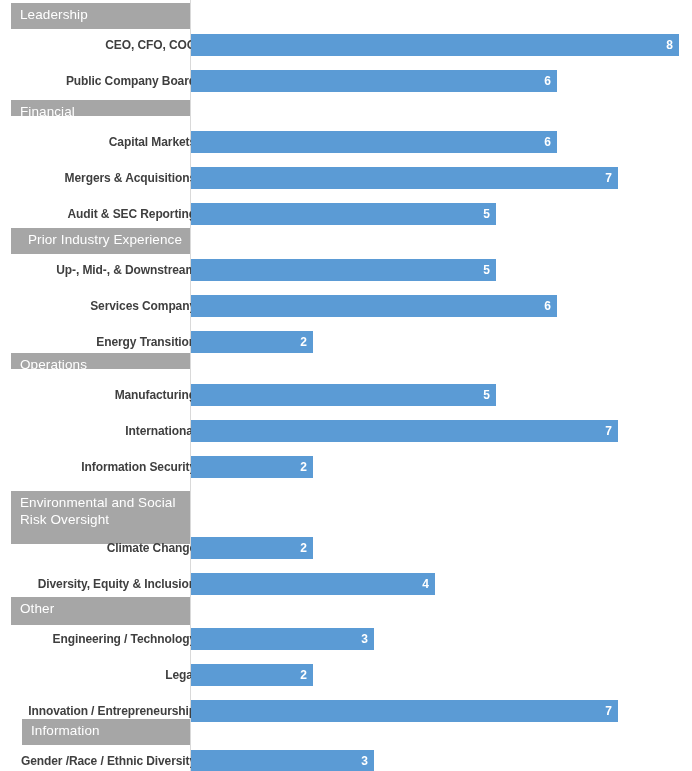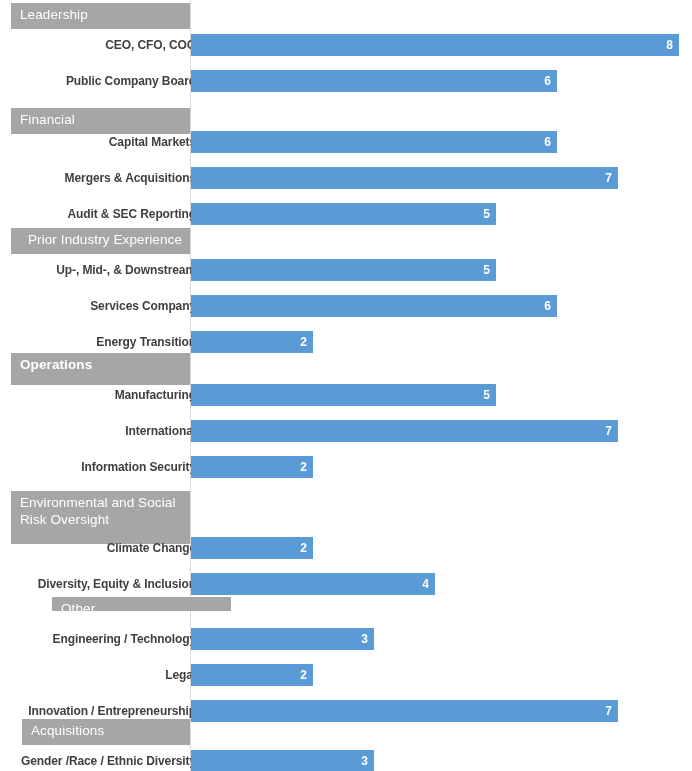--- a/index.html
+++ b/index.html
@@ -99,21 +99,21 @@
         <div class="bar" style="width: 488px;">
           <span class="bar-value">8</span>
         </div>
       </div>
       <div class="row" style="top: 70px;">
         <div class="row-label">Public Company Board</div>
         <div class="bar" style="width: 366px;">
           <span class="bar-value">6</span>
         </div>
       </div>
-      <div class="section-header" style="top: 108px; height: 26px;">Financial</div>
+      <div class="section-header" style="top: 100px; height: 16px; text-decoration: underline;">Financial</div>
       <div class="row" style="top: 131px;">
         <div class="row-label">Capital Markets</div>
         <div class="bar" style="width: 366px;">
           <span class="bar-value">6</span>
         </div>
       </div>
       <div class="row" style="top: 167px;">
         <div class="row-label">Mergers &amp; Acquisitions</div>
         <div class="bar" style="width: 427px;">
           <span class="bar-value">7</span>
@@ -137,21 +137,21 @@
         <div class="bar" style="width: 366px;">
           <span class="bar-value">6</span>
         </div>
       </div>
       <div class="row" style="top: 331px;">
         <div class="row-label">Energy Transition</div>
         <div class="bar" style="width: 122px;">
           <span class="bar-value">2</span>
         </div>
       </div>
-      <div class="section-header" style="top: 353px; height: 32px; font-weight: bold;">Operations</div>
+      <div class="section-header" style="top: 353px; height: 16px;">Operations</div>
       <div class="row" style="top: 384px;">
         <div class="row-label">Manufacturing</div>
         <div class="bar" style="width: 305px;">
           <span class="bar-value">5</span>
         </div>
       </div>
       <div class="row" style="top: 420px;">
         <div class="row-label">International</div>
         <div class="bar" style="width: 427px;">
           <span class="bar-value">7</span>
@@ -170,40 +170,40 @@
         <div class="bar" style="width: 122px;">
           <span class="bar-value">2</span>
         </div>
       </div>
       <div class="row" style="top: 573px;">
         <div class="row-label">Diversity, Equity &amp; Inclusion</div>
         <div class="bar" style="width: 244px;">
           <span class="bar-value">4</span>
         </div>
       </div>
-      <div class="section-header" style="top: 597px; height: 14px; margin-left: 41px;">Other</div>
+      <div class="section-header" style="top: 597px; height: 28px;">Other</div>
       <div class="row" style="top: 628px;">
         <div class="row-label">Engineering / Technology</div>
         <div class="bar" style="width: 183px;">
           <span class="bar-value">3</span>
         </div>
       </div>
       <div class="row" style="top: 664px;">
         <div class="row-label">Legal</div>
         <div class="bar" style="width: 122px;">
           <span class="bar-value">2</span>
         </div>
       </div>
       <div class="row" style="top: 700px;">
         <div class="row-label">Innovation / Entrepreneurship</div>
         <div class="bar" style="width: 427px;">
           <span class="bar-value">7</span>
         </div>
       </div>
-      <div class="section-header indent" style="top: 719px; height: 26px;">Acquisitions</div>
+      <div class="section-header indent" style="top: 719px; height: 26px;">Information</div>
       <div class="row" style="top: 750px;">
         <div class="row-label">Gender /Race / Ethnic Diversity</div>
         <div class="bar" style="width: 183px;">
           <span class="bar-value">3</span>
         </div>
       </div>
     </div>
 </div>
 
 </body></html>

